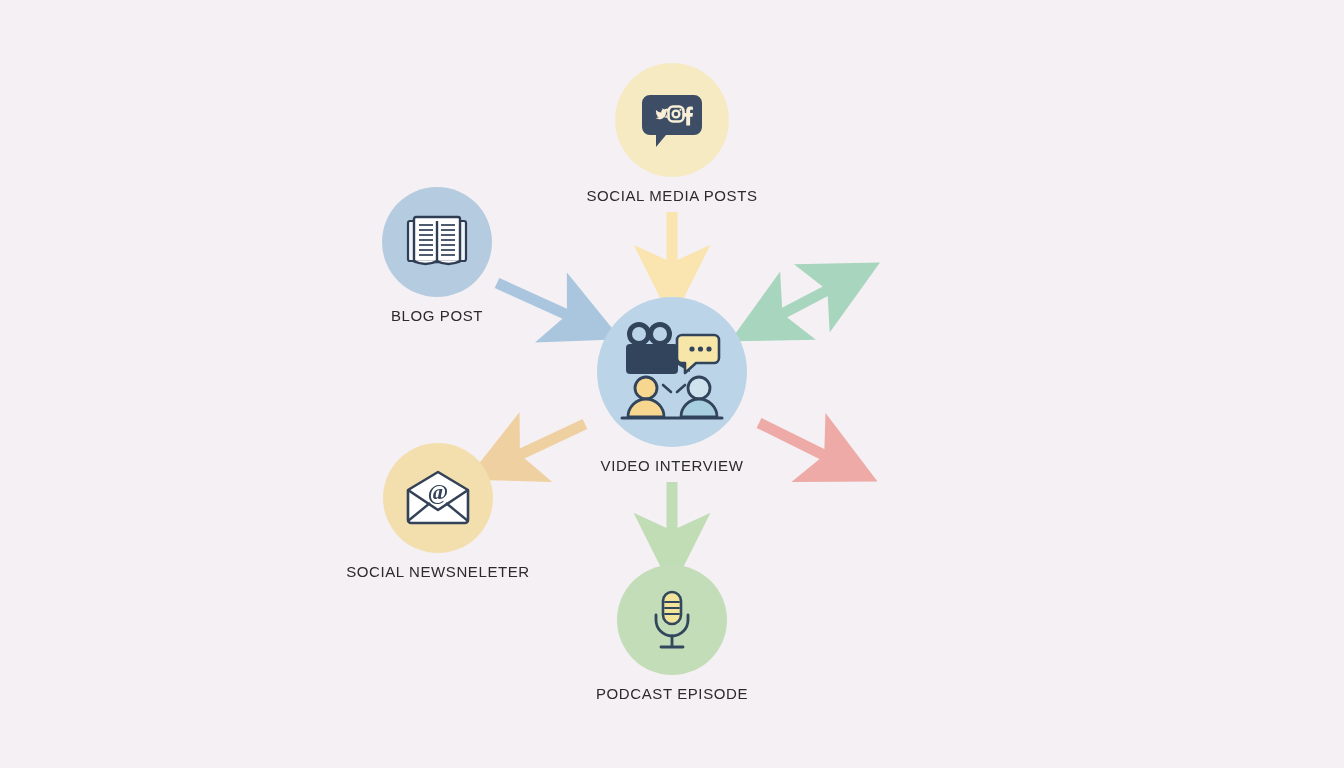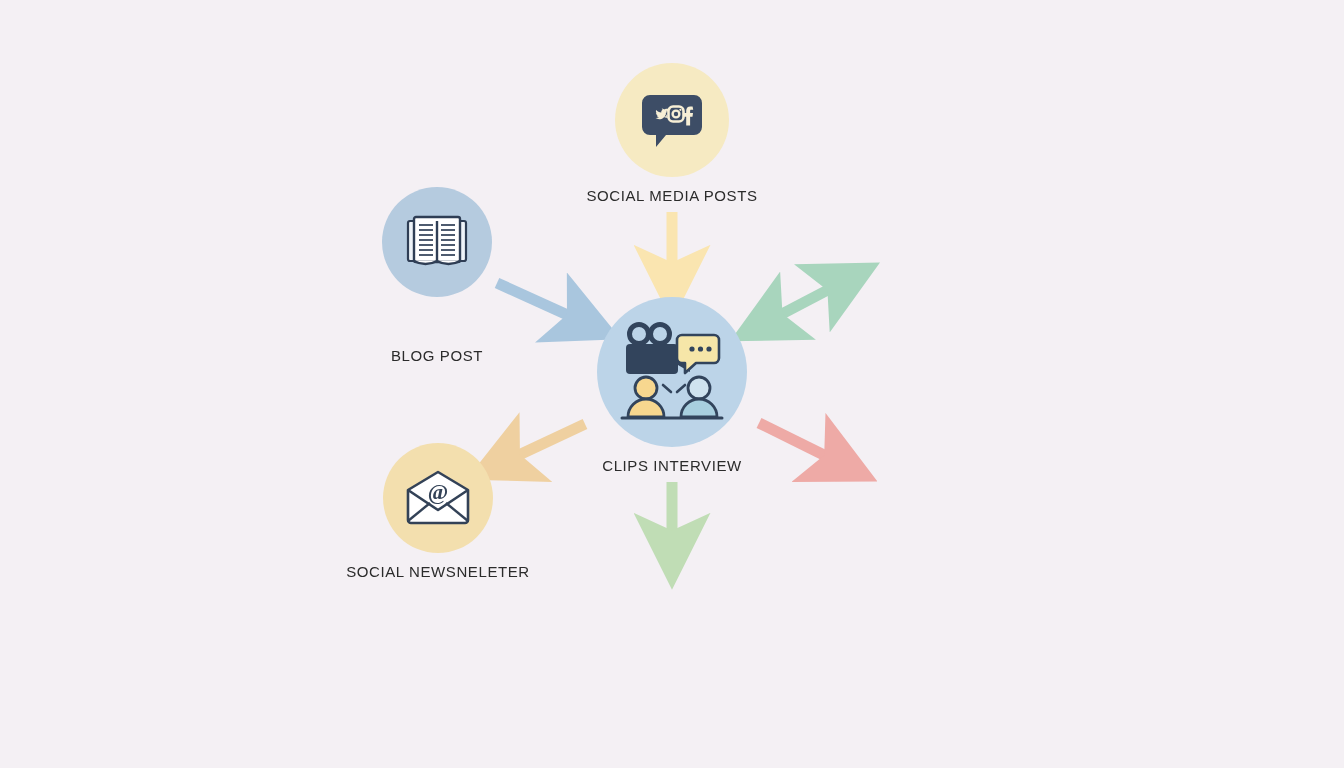--- a/index.html
+++ b/index.html
@@ -80,21 +80,21 @@
         <path d="M21.5 19.5 c1.2 0 2.6 0.5 3.7 1.5 c0.7-0.2 1.5-0.6 2-1 c-0.2 0.8-0.8 1.4-1.4 1.8 c0.6-0.1 1.2-0.2 1.8-0.5 c-0.4 0.7-1 1.2-1.6 1.6 c0 0.2 0 0.3 0 0.5 c0 3.2-2.4 6.8-6.8 6.8 c-1.4 0-2.6-0.4-3.7-1.1 c0.2 0 0.4 0 0.6 0 c1.1 0 2.2-0.4 3-1 c-1.1 0-2-0.7-2.3-1.7 c0.2 0 0.3 0 0.5 0 c0.2 0 0.4 0 0.6-0.1 c-1.1-0.2-2-1.2-2-2.4 v0 c0.3 0.2 0.7 0.3 1.1 0.3 c-0.7-0.4-1.1-1.2-1.1-2 c0-0.4 0.1-0.9 0.3-1.2 c1.2 1.5 3 2.5 5.1 2.6 c0-0.2-0.1-0.4-0.1-0.6 c0-1.4 1.1-2.5 2.5-2.5 z" fill="#f7efd6"></path>
         <rect x="28.5" y="17.5" width="15" height="15" rx="4.5" fill="none" stroke="#f7efd6" stroke-width="2.6"></rect>
         <circle cx="36" cy="25" r="3.4" fill="none" stroke="#f7efd6" stroke-width="2.4"></circle>
         <circle cx="40.4" cy="20.8" r="1.1" fill="#f7efd6"></circle>
         <path d="M52.6 17.4 h-2.4 c-2.4 0-4 1.6-4 4.1 v2.6 h-2.2 v3.6 h2.2 v8.9 h3.9 v-8.9 h2.4 l0.5-3.6 h-2.9 v-2.2 c0-0.8 0.3-1.2 1.2-1.2 h1.9 z" fill="#f7efd6"></path>
       </svg>
     </div>
     <div class="label">SOCIAL MEDIA POSTS</div>
   </div>
 
-  <div class="node" style="left:327px;top:187px;width:220px;gap:40px;">
+  <div class="node" style="left:327px;top:187px;width:220px;">
     <div class="bubble" style="width:110px;height:110px;background:#b5cbdf;">
       <svg width="66" height="60" viewBox="0 0 66 60">
         <rect x="4" y="9" width="58" height="40" rx="2" fill="#eef3f8" stroke="#2f3e55" stroke-width="2.2"></rect>
         <rect x="10" y="5" width="46" height="45" rx="2" fill="#ffffff" stroke="#2f3e55" stroke-width="2.4"></rect>
         <path d="M33 9 v40" stroke="#2f3e55" stroke-width="2.4"></path>
         <path d="M10 49 c7 4 16 4 23 0 c7 4 16 4 23 0" fill="#ffffff" stroke="#2f3e55" stroke-width="2.4" stroke-linejoin="round"></path>
         <g stroke="#2f3e55" stroke-width="1.7">
           <path d="M15 13 h14"></path>
             <path d="M15 18 h14"></path>
             <path d="M15 23 h14"></path>
@@ -123,20 +123,36 @@
         <path d="M5 20 L35 40 L65 20" fill="none" stroke="#334257" stroke-width="2.6" stroke-linejoin="round"></path>
         <path d="M5 51 L27 33" stroke="#334257" stroke-width="2.4"></path>
         <path d="M65 51 L43 33" stroke="#334257" stroke-width="2.4"></path>
         <text x="35" y="29" text-anchor="middle" font-family="'Liberation Serif', serif" font-size="22" font-weight="bold" fill="#334257">@</text>
       </svg>
     </div>
     <div class="label">SOCIAL NEWSNELETER</div>
   </div>
 
 
+  <div class="node" style="left:562px;top:565px;width:220px;">
+    <div class="bubble" style="width:110px;height:110px;background:#c4ddb9;">
+      <svg width="56" height="66" viewBox="0 0 56 66">
+        <rect x="19" y="5" width="18" height="32" rx="9" fill="#f2e49a" stroke="#31475e" stroke-width="2.6"></rect>
+        <g stroke="#31475e" stroke-width="2" stroke-linecap="round">
+          <path d="M21 15 h14"></path>
+            <path d="M21 21 h14"></path>
+            <path d="M21 27 h14"></path>
+        </g>
+        <path d="M12 28 v5 a16 16 0 0 0 32 0 v-5" fill="none" stroke="#31475e" stroke-width="2.8" stroke-linecap="round"></path>
+        <path d="M28 49 v10" stroke="#31475e" stroke-width="2.8" stroke-linecap="round"></path>
+        <path d="M17 60 h22" stroke="#31475e" stroke-width="2.8" stroke-linecap="round"></path>
+      </svg>
+    </div>
+    <div class="label">PODCAST EPISODE</div>
+  </div>
 
   <div class="node" style="left:562px;top:297px;width:220px;">
     <div class="bubble" style="width:150px;height:150px;background:#bcd4e8;">
       <svg width="104" height="100" viewBox="0 0 104 100">
         <circle cx="19" cy="12" r="9.5" fill="none" stroke="#32445c" stroke-width="5"></circle>
         <circle cx="40" cy="12" r="9.5" fill="none" stroke="#32445c" stroke-width="5"></circle>
         <path d="M10 22 h44 a4 4 0 0 1 4 4 v22 a4 4 0 0 1 -4 4 H10 a4 4 0 0 1 -4 -4 V26 a4 4 0 0 1 4 -4 z" fill="#32445c"></path>
         <path d="M58 31 l12-7 v26 l-12-7 z" fill="#32445c"></path>
         <path d="M62 13 h32 a5 5 0 0 1 5 5 v18 a5 5 0 0 1 -5 5 H76 l-11 10 v-10 h-3 a5 5 0 0 1 -5 -5 V18 a5 5 0 0 1 5 -5 z" fill="#f6e6a8" stroke="#32445c" stroke-width="2.6" stroke-linejoin="round"></path>
         <g fill="#32445c">
@@ -148,16 +164,16 @@
           <path d="M43 63 l8 7"></path>
             <path d="M65 63 l-8 7"></path>
         </g>
         <circle cx="26" cy="66" r="11" fill="#f7d78f" stroke="#32445c" stroke-width="2.8"></circle>
         <path d="M8 95 a18 18 0 0 1 36 0 z" fill="#f7d78f" stroke="#32445c" stroke-width="2.8" stroke-linejoin="round"></path>
         <circle cx="79" cy="66" r="11" fill="#cfe3ef" stroke="#32445c" stroke-width="2.8"></circle>
         <path d="M61 95 a18 18 0 0 1 36 0 z" fill="#a8cfdf" stroke="#32445c" stroke-width="2.8" stroke-linejoin="round"></path>
         <path d="M2 96 h100" stroke="#32445c" stroke-width="3" stroke-linecap="round"></path>
       </svg>
     </div>
-    <div class="label">CLIPS INTERVIEW</div>
+    <div class="label">VIDEO INTERVIEW</div>
   </div>
 
 </div>
 
 </body></html>

